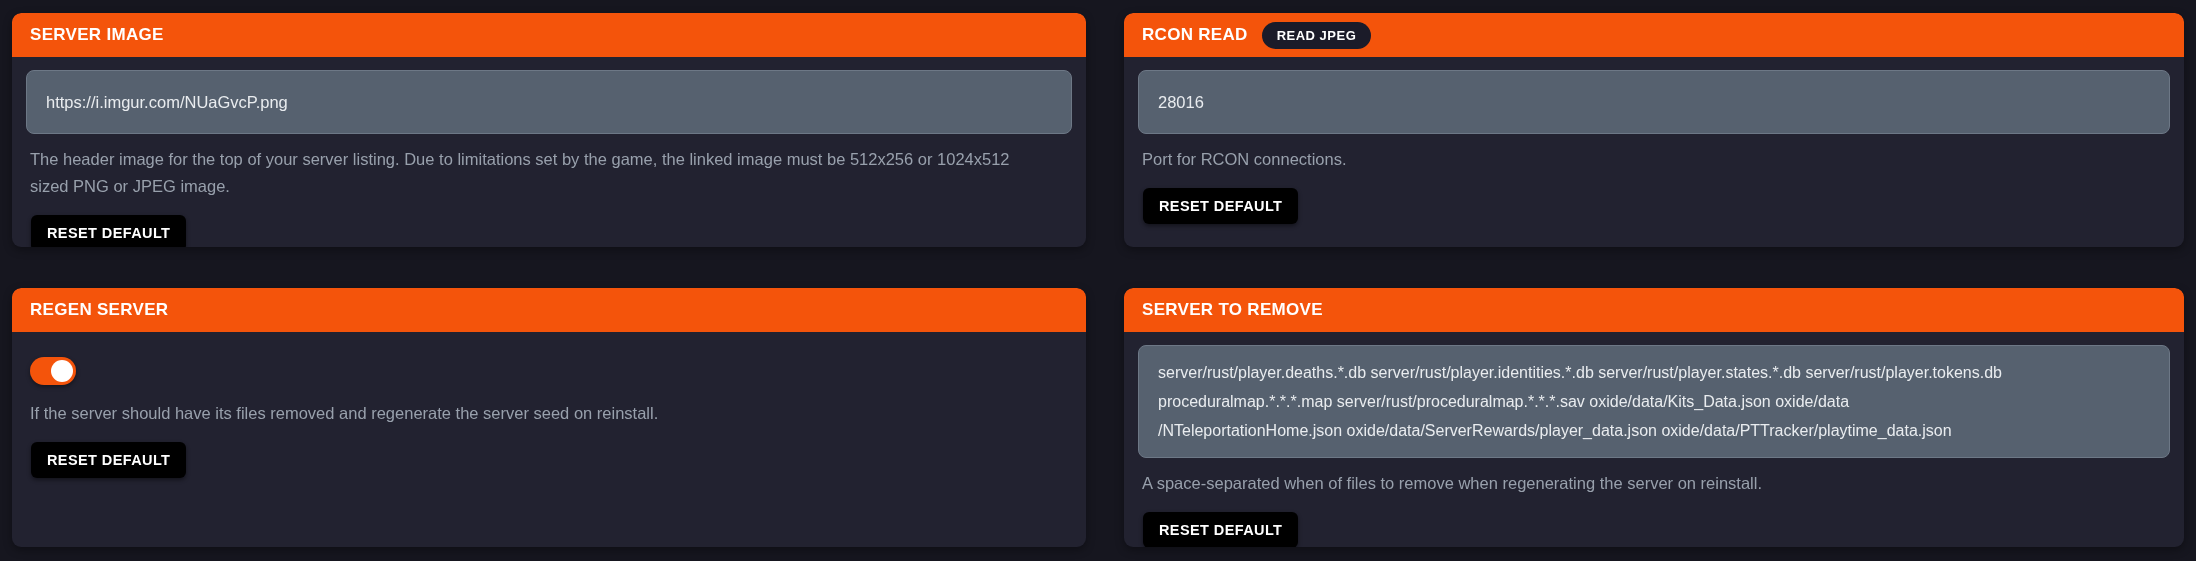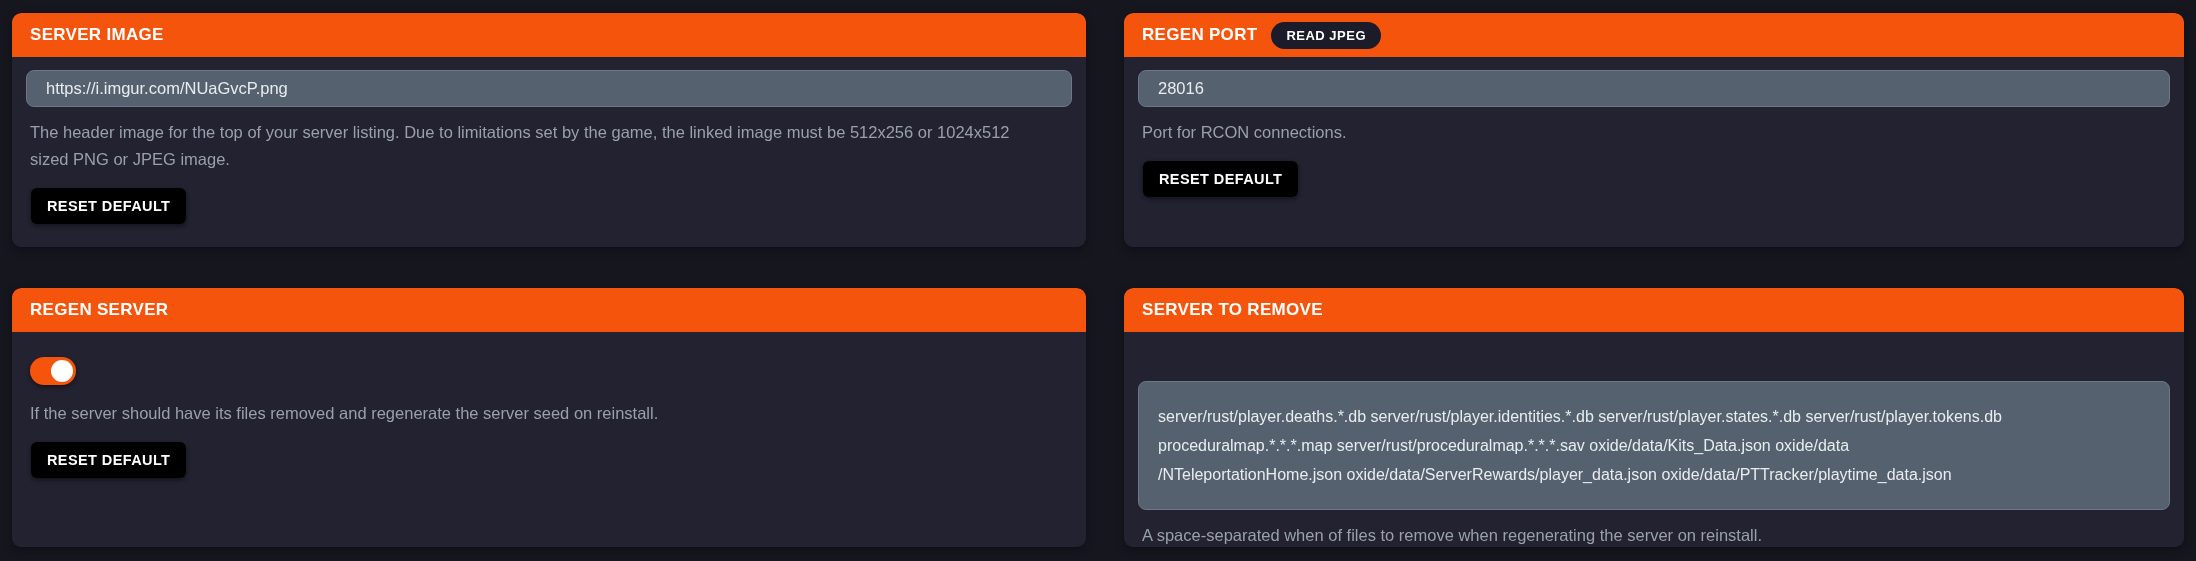--- a/index.html
+++ b/index.html
@@ -52,42 +52,41 @@
     border-radius: 999px;
     line-height: 1;
   }
   .panel-body {
     padding: 13px 14px 16px 14px;
     flex: 1 1 auto;
   }
   .text-input {
     display: block;
     width: 100%;
-    height: 37px;
+    height: 64px;
     background: #56616f;
     border: 1px solid #6d7886;
     border-radius: 8px;
     color: #e9ecef;
     font-size: 16.5px;
     font-family: "Liberation Sans", sans-serif;
     padding: 0 19px;
     outline: none;
   }
   .textarea-box {
     width: 100%;
     background: #56616f;
     border: 1px solid #6d7886;
     border-radius: 8px;
     color: #e9ecef;
     font-size: 16px;
     line-height: 29px;
-    padding: 20px 19px;
+    padding: 12px 19px;
     white-space: pre-wrap;
     word-break: break-word;
-    margin-top: 36px;
   }
   .desc {
     color: #98a0ac;
     font-size: 16.5px;
     line-height: 27px;
     margin: 12px 0 0 4px;
     max-width: 1010px;
   }
   .reset-btn {
     display: inline-block;
@@ -136,21 +135,21 @@
     </div>
     <div class="panel-body">
       <input class="text-input" type="text" value="https://i.imgur.com/NUaGvcP.png" style="">
       <p class="desc">The header image for the top of your server listing. Due to limitations set by the game, the linked image must be 512x256 or 1024x512 sized PNG or JPEG image.</p>
       <button class="reset-btn">RESET DEFAULT</button>
     </div>
   </section>
 
   <section class="panel">
     <div class="panel-header">
-      <span class="panel-title">REGEN PORT</span>
+      <span class="panel-title">RCON READ</span>
       <span class="badge">READ JPEG</span>
     </div>
     <div class="panel-body">
       <input class="text-input" type="text" readonly="" value="28016" style="">
       <p class="desc">Port for RCON connections.</p>
       <button class="reset-btn">RESET DEFAULT</button>
     </div>
   </section>
 
   <section class="panel">

